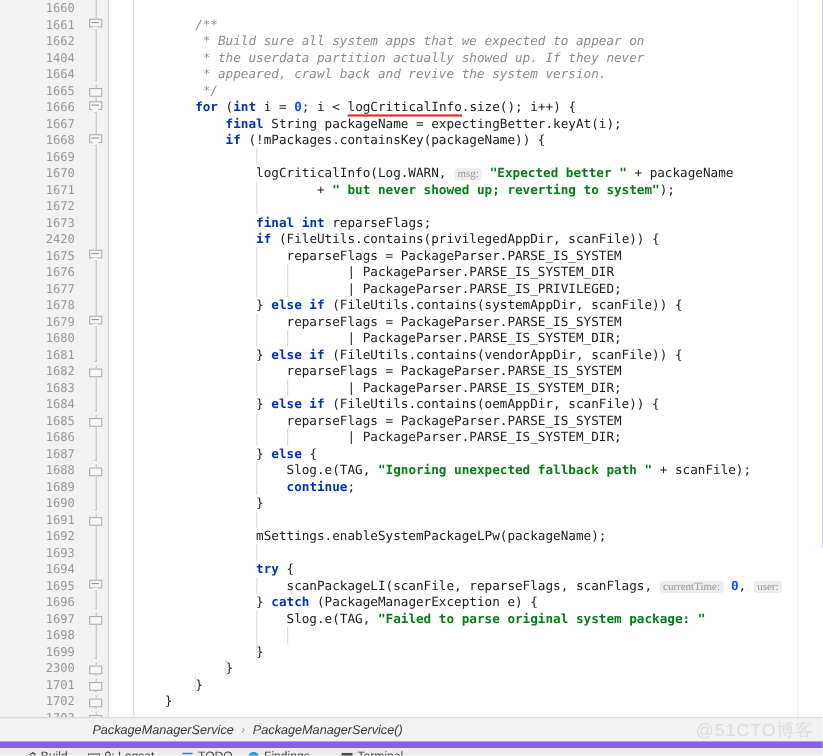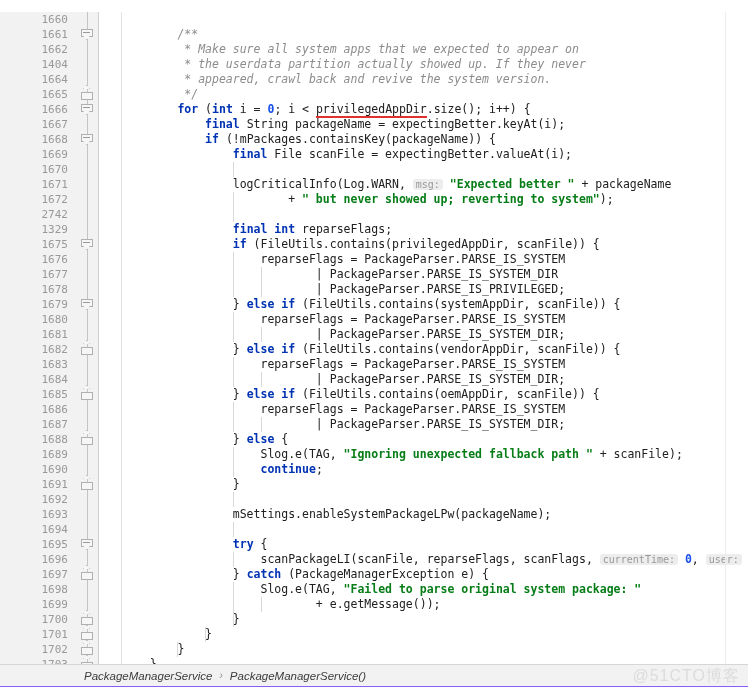--- a/index.html
+++ b/index.html
@@ -6,21 +6,20 @@
     margin: 0; padding: 0;
     width: 748px; height: 687px;
     overflow: hidden;
     background: #ffffff;
     font-family: "DejaVu Sans Mono", monospace;
   }
   #root {
     position: relative;
     width: 748px; height: 498px;
     background: #4c1d95;
-    margin-top: 12px;
   }
 
   
   #editor {
     position: absolute;
     left: 0; top: 0;
     width: 748px; height: 652px;
     background: #ffffff;
     overflow: hidden;
   }
@@ -145,20 +144,21 @@
   .str { color: #067d17; font-weight: bold; }
   .num { color: #1750eb; font-weight: bold; }
   .cmt { color: #8c8c8c; font-style: italic; }
   .plain { color: #202020; }
   .hint {
     background: #ededed;
     color: #999999;
     font-size: 10px;
     border-radius: 3px;
     padding: 0 3px;
+    font-family: Liberation Serif, serif;
   }
   .errunder {
     border-bottom: 2px solid #e03030;
     padding-bottom: 0px;
   }
 
   
   .margin-line {
     position: absolute;
     left: 725px; top: 0;
@@ -240,22 +240,22 @@
         <div class="lnum">1404</div>
         <div class="lnum">1664</div>
         <div class="lnum">1665</div>
         <div class="lnum">1666</div>
         <div class="lnum">1667</div>
         <div class="lnum">1668</div>
         <div class="lnum">1669</div>
         <div class="lnum">1670</div>
         <div class="lnum">1671</div>
         <div class="lnum">1672</div>
-        <div class="lnum">2742</div>
-        <div class="lnum">1329</div>
+        <div class="lnum">1673</div>
+        <div class="lnum">2420</div>
         <div class="lnum">1675</div>
         <div class="lnum">1676</div>
         <div class="lnum">1677</div>
         <div class="lnum">1678</div>
         <div class="lnum">1679</div>
         <div class="lnum">1680</div>
         <div class="lnum">1681</div>
         <div class="lnum">1682</div>
         <div class="lnum">1683</div>
         <div class="lnum">1684</div>
@@ -267,21 +267,21 @@
         <div class="lnum">1690</div>
         <div class="lnum">1691</div>
         <div class="lnum">1692</div>
         <div class="lnum">1693</div>
         <div class="lnum">1694</div>
         <div class="lnum">1695</div>
         <div class="lnum">1696</div>
         <div class="lnum">1697</div>
         <div class="lnum">1698</div>
         <div class="lnum">1699</div>
-        <div class="lnum">1700</div>
+        <div class="lnum">2300</div>
         <div class="lnum">1701</div>
         <div class="lnum">1702</div>
         <div class="lnum">1703</div>
       </div>
     <div class="folds" id="folds-host">
         <div class="foldrow">
           <div class="foldline"></div>
         </div>
         <div class="foldrow">
           <div class="foldline"></div>
@@ -479,28 +479,27 @@
           <div class="foldline"></div>
           <div class="foldmark up">
             <div class="body"></div>
             <div class="tip"></div>
           </div>
         </div>
       </div>
     <div class="code" id="code-host">
         <div class="cline"></div>
         <div class="cline"><span class="cmt">        /**</span></div>
-        <div class="cline"><span class="cmt">         * Make sure all system apps that we expected to appear on</span></div>
+        <div class="cline"><span class="cmt">         * Build sure all system apps that we expected to appear on</span></div>
         <div class="cline"><span class="cmt">         * the userdata partition actually showed up. If they never</span></div>
         <div class="cline"><span class="cmt">         * appeared, crawl back and revive the system version.</span></div>
         <div class="cline"><span class="cmt">         */</span></div>
-        <div class="cline"><span class="plain">        </span><span class="kw">for</span><span class="plain"> (</span><span class="kw">int</span><span class="plain"> i = </span><span class="num">0</span><span class="plain">; i &lt; </span><span class="plain errunder">privilegedAppDir</span><span class="plain">.size(); i++) {</span></div>
+        <div class="cline"><span class="plain">        </span><span class="kw">for</span><span class="plain"> (</span><span class="kw">int</span><span class="plain"> i = </span><span class="num">0</span><span class="plain">; i &lt; </span><span class="plain errunder">logCriticalInfo</span><span class="plain">.size(); i++) {</span></div>
         <div class="cline"><span class="plain">            </span><span class="kw">final</span><span class="plain"> String packageName = expectingBetter.keyAt(i);</span></div>
         <div class="cline"><span class="plain">            </span><span class="kw">if</span><span class="plain"> (!mPackages.containsKey(packageName)) {</span></div>
-        <div class="cline"><span class="plain">                </span><span class="kw">final</span><span class="plain"> File scanFile = expectingBetter.valueAt(i);</span></div>
         <div class="cline"><div class="iguide" style="left: 110.88px;"></div></div>
         <div class="cline"><span class="plain">                logCriticalInfo(Log.WARN, </span><span class="hint">msg:</span><span class="plain"> </span><span class="str">"Expected better "</span><span class="plain"> + packageName</span></div>
         <div class="cline"><div class="iguide" style="left: 110.88px;"></div><span class="plain">                        + </span><span class="str">" but never showed up; reverting to system"</span><span class="plain">);</span></div>
         <div class="cline"><div class="iguide" style="left: 110.88px;"></div></div>
         <div class="cline"><span class="plain">                </span><span class="kw">final</span><span class="plain"> </span><span class="kw">int</span><span class="plain"> reparseFlags;</span></div>
         <div class="cline"><span class="plain">                </span><span class="kw">if</span><span class="plain"> (FileUtils.contains(privilegedAppDir, scanFile)) {</span></div>
         <div class="cline"><div class="iguide" style="left: 110.88px;"></div><span class="plain">                    reparseFlags = PackageParser.PARSE_IS_SYSTEM</span></div>
         <div class="cline"><div class="iguide" style="left: 110.88px;"></div><div class="iguide" style="left: 138.6px;"></div><span class="plain">                            | PackageParser.PARSE_IS_SYSTEM_DIR</span></div>
         <div class="cline"><div class="iguide" style="left: 110.88px;"></div><div class="iguide" style="left: 138.6px;"></div><span class="plain">                            | PackageParser.PARSE_IS_PRIVILEGED;</span></div>
         <div class="cline"><span class="plain">                } </span><span class="kw">else if</span><span class="plain"> (FileUtils.contains(systemAppDir, scanFile)) {</span></div>
@@ -516,21 +515,21 @@
         <div class="cline"><div class="iguide" style="left: 110.88px;"></div><span class="plain">                    Slog.e(TAG, </span><span class="str">"Ignoring unexpected fallback path "</span><span class="plain"> + scanFile);</span></div>
         <div class="cline"><div class="iguide" style="left: 110.88px;"></div><span class="plain">                    </span><span class="kw">continue</span><span class="plain">;</span></div>
         <div class="cline"><span class="plain">                }</span></div>
         <div class="cline"><div class="iguide" style="left: 110.88px;"></div></div>
         <div class="cline"><span class="plain">                mSettings.enableSystemPackageLPw(packageName);</span></div>
         <div class="cline"><div class="iguide" style="left: 110.88px;"></div></div>
         <div class="cline"><span class="plain">                </span><span class="kw">try</span><span class="plain"> {</span></div>
         <div class="cline"><div class="iguide" style="left: 110.88px;"></div><span class="plain">                    scanPackageLI(scanFile, reparseFlags, scanFlags, </span><span class="hint">currentTime:</span><span class="plain"> </span><span class="num">0</span><span class="plain">, </span><span class="hint">user:</span><span class="plain"> </span></div>
         <div class="cline"><span class="plain">                } </span><span class="kw">catch</span><span class="plain"> (PackageManagerException e) {</span></div>
         <div class="cline"><div class="iguide" style="left: 110.88px;"></div><span class="plain">                    Slog.e(TAG, </span><span class="str">"Failed to parse original system package: "</span></div>
-        <div class="cline"><div class="iguide" style="left: 110.88px;"></div><div class="iguide" style="left: 138.6px;"></div><span class="plain">                            + e.getMessage());</span></div>
+        <div class="cline"><div class="iguide" style="left: 110.88px;"></div><div class="iguide" style="left: 138.6px;"></div></div>
         <div class="cline"><div class="iguide" style="left: 110.88px;"></div><span class="plain">                }</span></div>
         <div class="cline"><div class="iguide" style="left: 83.16px;"></div><span class="plain">            }</span></div>
         <div class="cline"><div class="iguide" style="left: 55.44px;"></div><span class="plain">        }</span></div>
         <div class="cline"><span class="plain">    }</span></div>
       </div>
 
     <div class="margin-line"></div>
   </div>
 
   <div id="breadcrumb">

